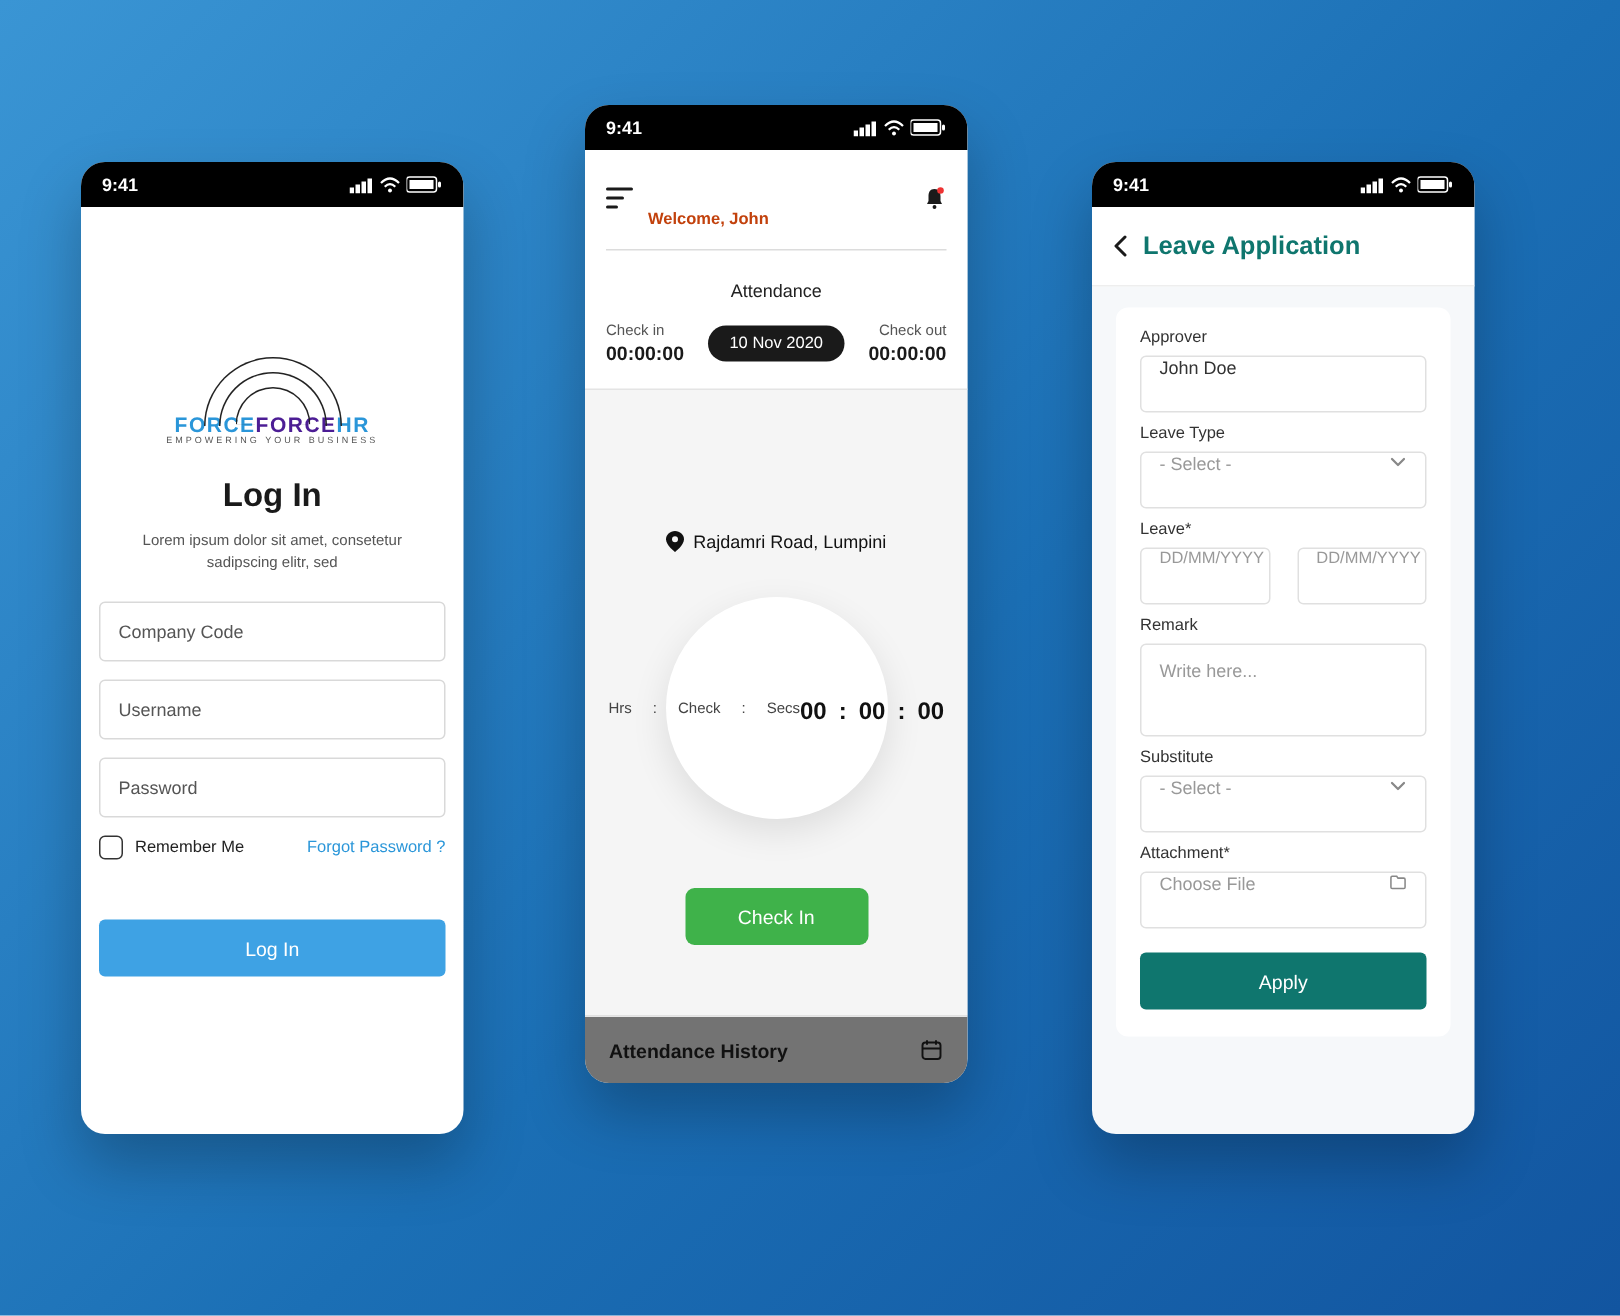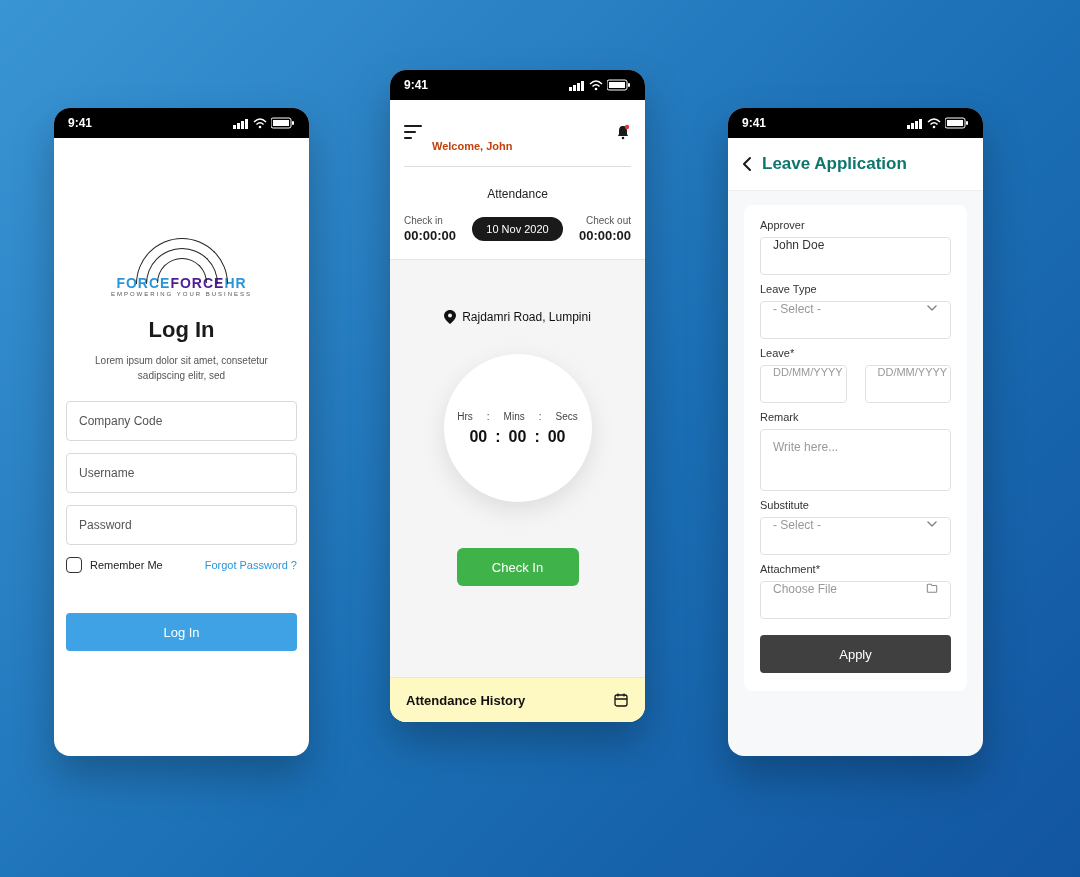--- a/index.html
+++ b/index.html
@@ -83,34 +83,34 @@
   .att-col { font-size:10px; color:#555; }
   .att-col .val { font-size:13px; font-weight:700; color:#1a1a1a; margin-top:2px;text-align:center;}
   .att-col.right{ text-align:right;}
   .badge-date{
     background:#1a1a1a; color:#fff; border-radius:16px; padding:6px 14px;
     font-size:11px; font-weight:500;
   }
   .midB{
     flex:1; background:#f5f5f5; padding: 50px 16px 20px; text-align:center; position:relative;
   }
-  .loc{ display:flex; align-items:center; justify-content:center; gap:6px; font-size:12px; color:#111;}
+  .loc{ display:flex; align-items:center; justify-content:center; gap:6px; font-size:12px; color:#111;margin-top:44px;}
   .timer-circle{
     width:148px;height:148px;border-radius:50%; background:#fff;
     box-shadow:0 8px 24px rgba(0,0,0,0.10);
-    margin:30px auto 0; display:flex; flex-direction:column; align-items:center; justify-content:center;
+    margin:30px auto 0; display:flex; flex-direction:row; align-items:center; justify-content:center;
   }
   .timer-labels{ font-size:10px; color:#444; display:flex; gap:14px;}
   .timer-values{ font-size:16px; font-weight:700; color:#111; margin-top:6px; display:flex; gap:8px;}
   .btn-green{
     width:122px;height:38px;background:#3fb24a;color:#fff;border-radius:6px;
     display:flex;align-items:center;justify-content:center;font-size:13px;margin:46px auto 0;cursor:pointer;
   }
   .footB{
-    background:#fef9c3; padding:14px 16px; display:flex; align-items:center; justify-content:space-between;
+    background:#737373; padding:14px 16px; display:flex; align-items:center; justify-content:space-between;
     border-top:1px solid #e6e6e6;
   }
   .footB-label{font-size:13px;font-weight:600;color:#111;}
 
   
   .phoneC { left: 728px; top: 108px; height: 648px; background:#f6f8fa;}
   .headerC { background:#fff; padding:16px 14px; display:flex; align-items:center; gap:10px; border-bottom:1px solid #eee;}
   .back-ic{width:10px;height:16px;cursor:pointer;}
   .titleC{font-size:17px;font-weight:700;color:#0f766e;}
   .formC{ flex:1; padding:14px 16px 18px; overflow-y:hidden;}
@@ -123,21 +123,21 @@
     display:flex;justify-content:space-between;
   }
   .field-input.filled{color:#333;}
   .two-col{display:flex;gap:18px;}
   .two-col .field-input{flex:1;min-width:0;font-size:11px;}
   .textarea{
     width:100%;height:62px;border:1px solid #e0e0e0;border-radius:4px;
     padding:10px 12px;font-size:12px;color:#999;background:#fff;text-align:left;
   }
   .btn-apply{
-    width:100%;height:38px;background:#404040;color:#fff;border-radius:4px;
+    width:100%;height:38px;background:#0f766e;color:#fff;border-radius:4px;
     display:flex;align-items:center;justify-content:center;font-size:13px;
     margin-top:16px;cursor:pointer;
   }
   .chev{width:12px;height:12px;}
 </style>
 </head>
 <body>
 
 <svg width="0" height="0" style="position:absolute">
   <defs>
@@ -261,21 +261,21 @@
         <path d="M6 0 C2.7 0 0 2.5 0 5.5 C0 9.5 6 14 6 14 S12 9.5 12 5.5 C12 2.5 9.3 0 6 0 Z" fill="#111"></path>
         <circle cx="6" cy="5.5" r="2" fill="#f5f5f5"></circle>
       </svg>
       <span>Rajdamri Road, Lumpini</span>
     </div>
 
     <div class="timer-circle">
       <div class="timer-labels">
         <span>Hrs</span>
           <span>:</span>
-        <span>Mins</span>
+        <span>Check</span>
           <span>:</span>
         <span>Secs</span>
       </div>
       <div class="timer-values">
         <span>00</span>
           <span>:</span>
         <span>00</span>
           <span>:</span>
         <span>00</span>
       </div>

